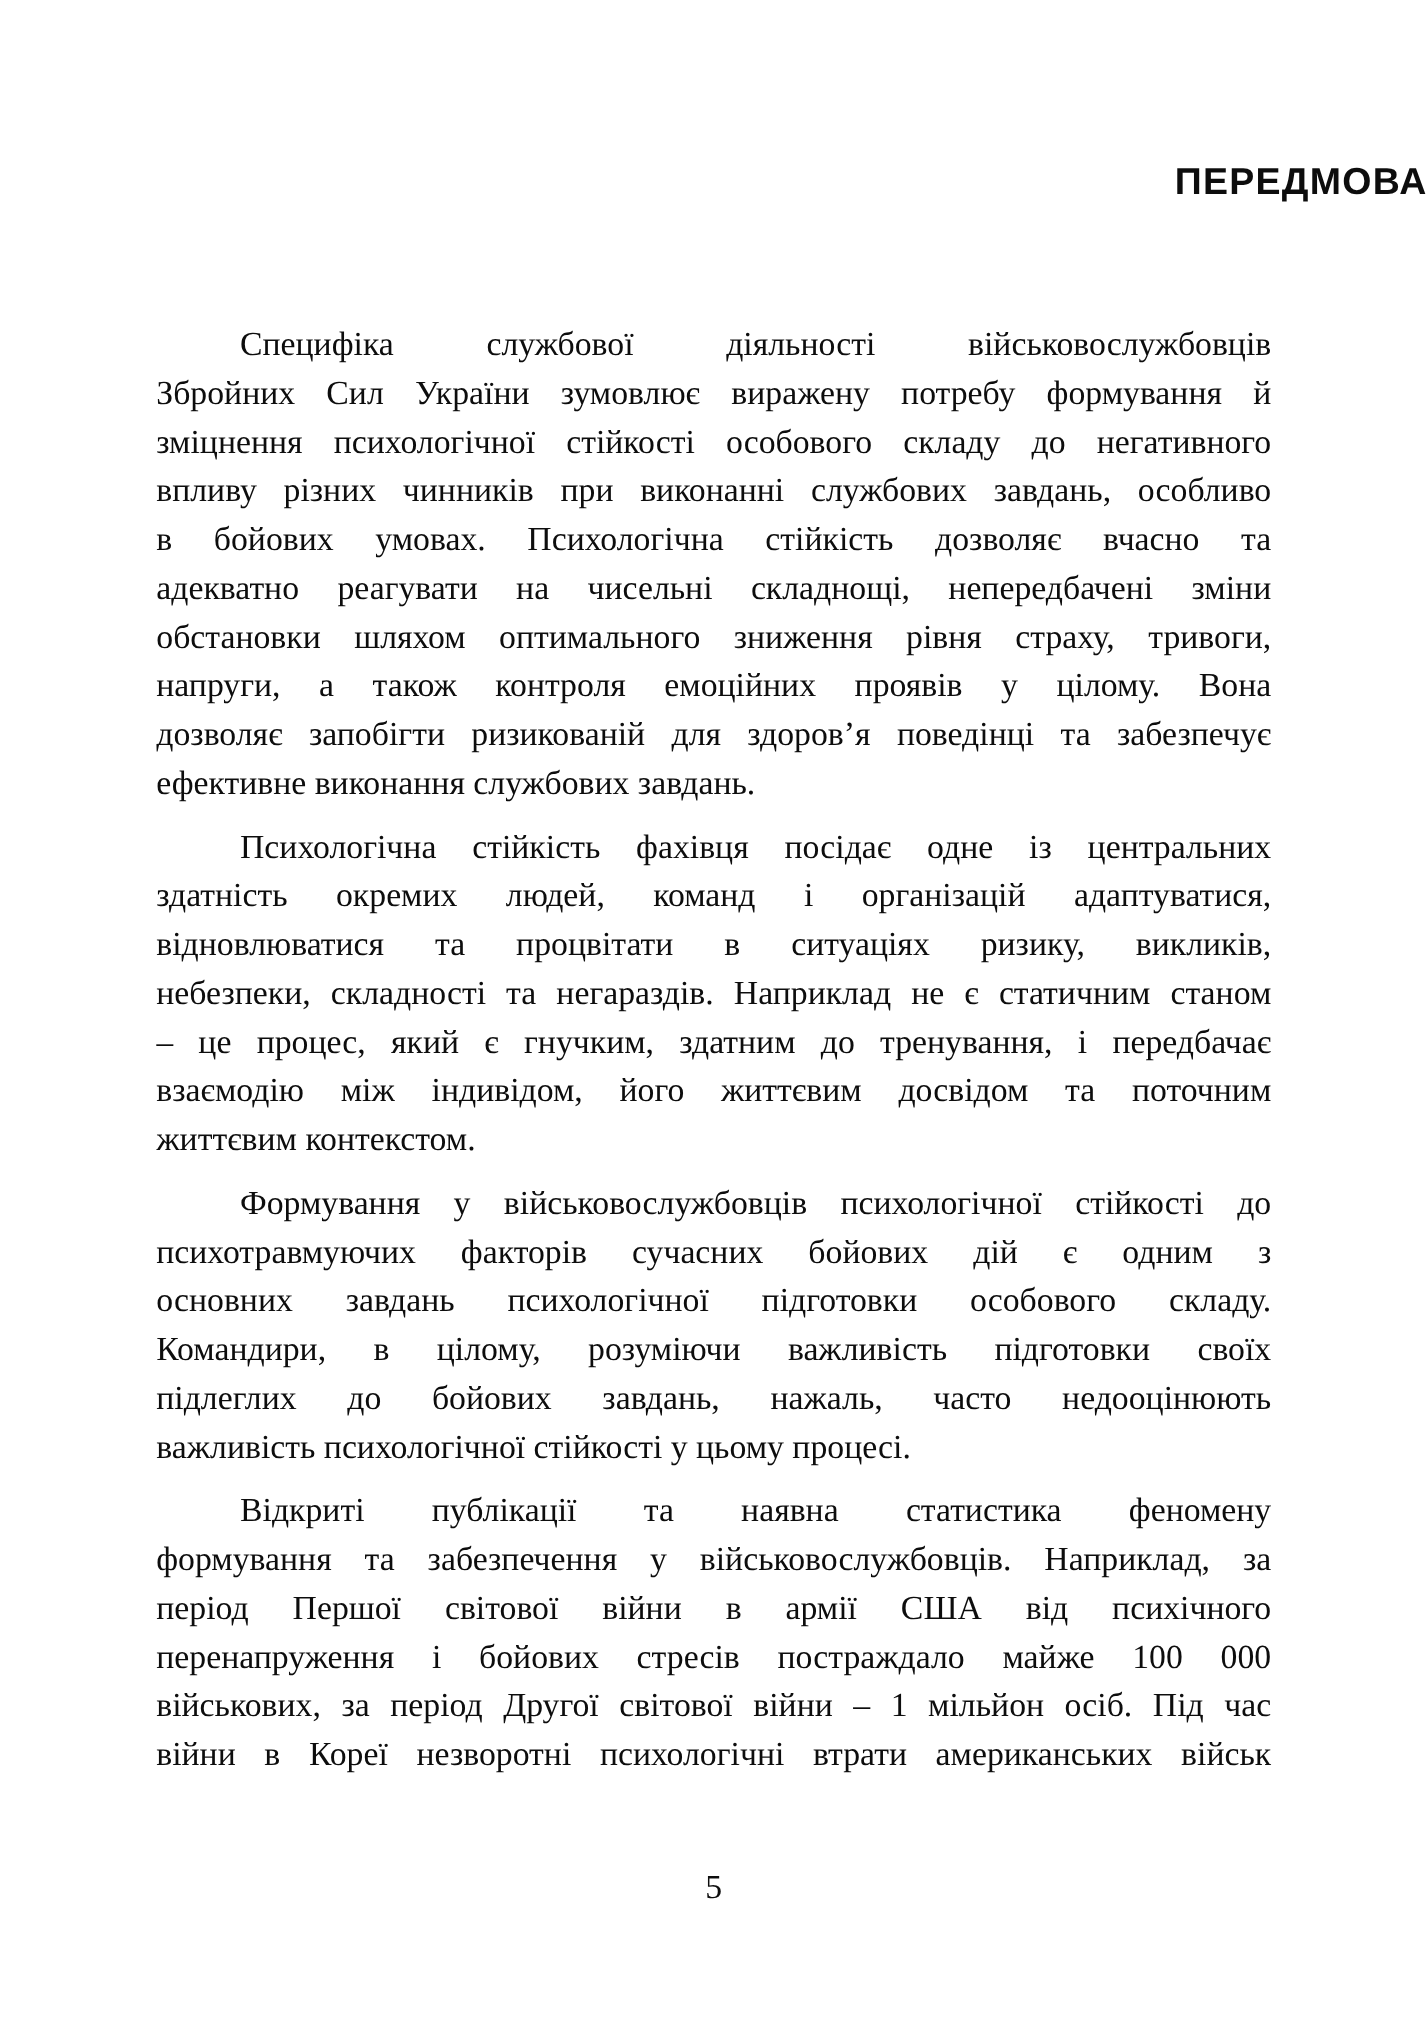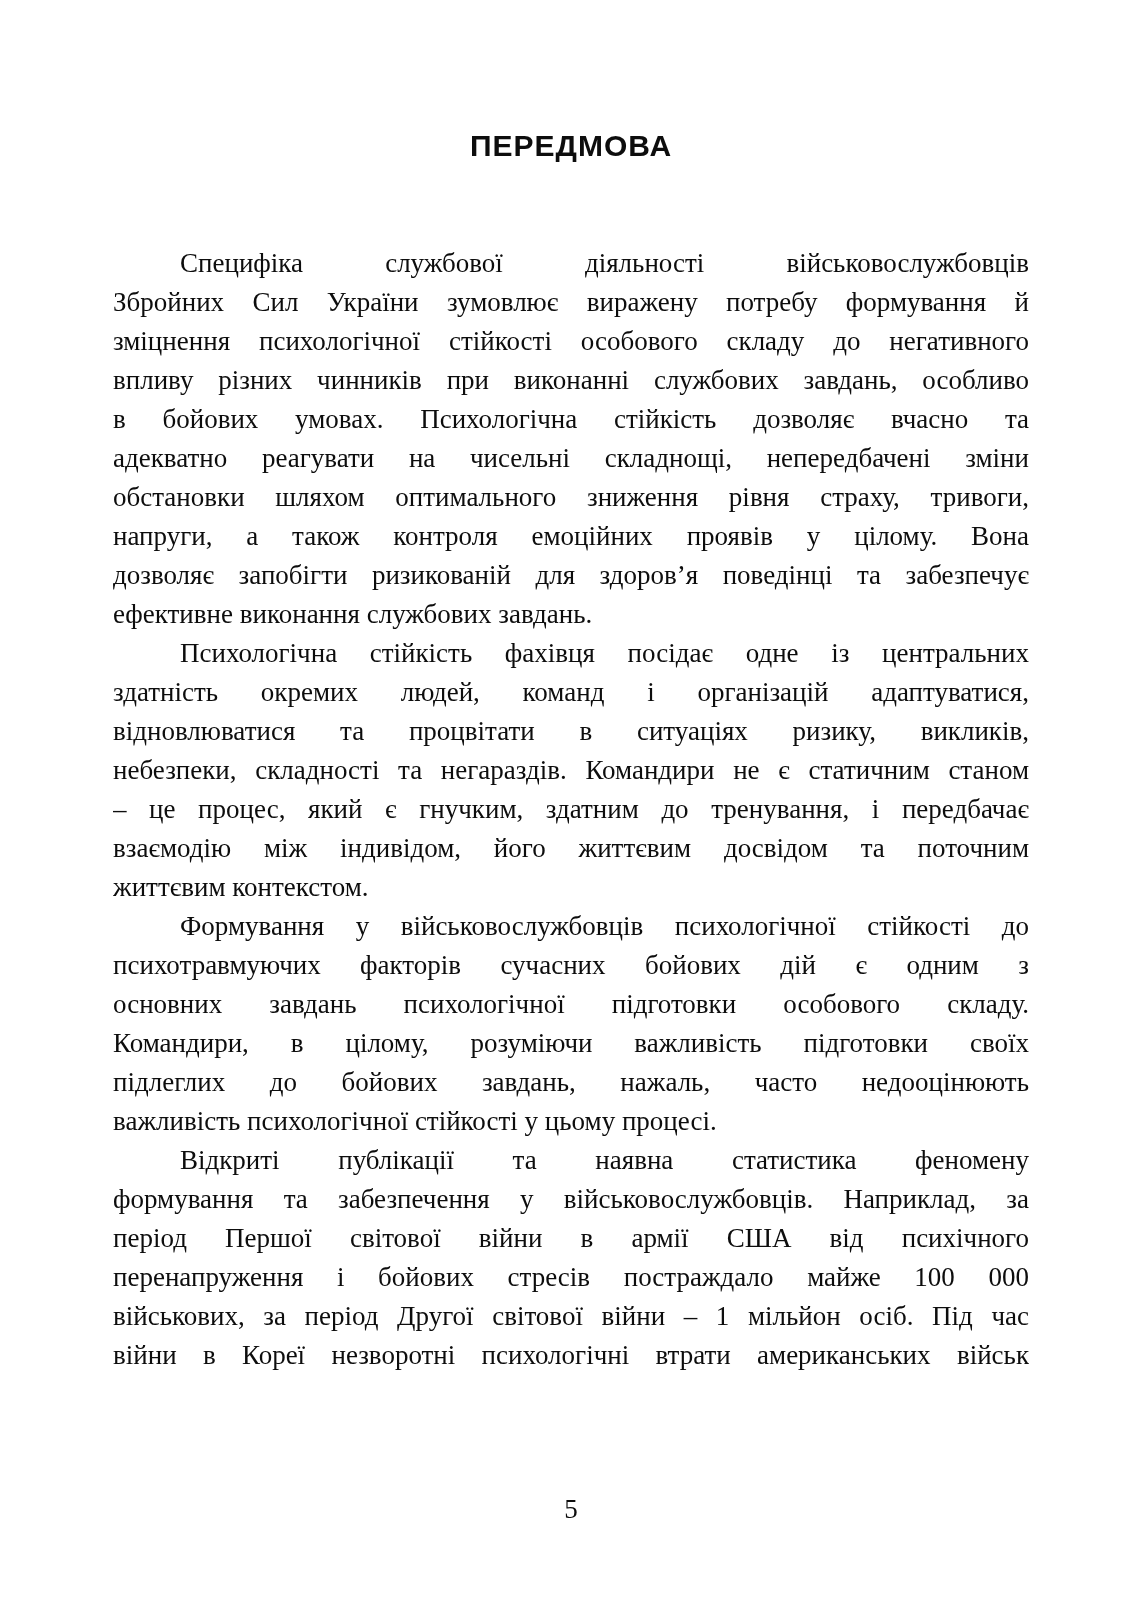--- a/index.html
+++ b/index.html
@@ -11,36 +11,36 @@
     color: #0d0d0d;
     font-family: "Liberation Serif", serif;
     overflow: hidden;
   }
   .title {
     position: absolute;
     top: 129px;
     left: 0;
     width: 100%;
     margin: 0;
-    text-align: center;
+    text-align: right;
     font-family: "Liberation Sans", sans-serif;
     font-weight: bold;
     font-size: 30px;
     letter-spacing: 1px;
     color: #0d0d0d;
   }
   .textblock {
     position: absolute;
     left: 113px;
     top: 244px;
     width: 916px;
     font-size: 27px;
     line-height: 39px;
   }
-  .para { margin: 0; padding: 0; }
+  .para { margin: 12px; padding: 0; }
   .line {
     text-align: justify;
     text-align-last: justify;
     -moz-text-align-last: justify;
     height: 39px;
     overflow: hidden;
     white-space: normal;
   }
   .line.lastline { text-align-last: left; -moz-text-align-last: left; }
   .line.firstline { text-indent: 67px; }
@@ -74,21 +74,21 @@
       <div class="line">обстановки шляхом оптимального зниження рівня страху, тривоги,</div>
       <div class="line">напруги, а також контроля емоційних проявів у цілому. Вона</div>
       <div class="line">дозволяє запобігти ризикованій для здоров’я поведінці та забезпечує</div>
       <div class="line lastline">ефективне виконання службових завдань.</div>
     </div>
 
     <div class="para">
       <div class="line firstline">Психологічна стійкість фахівця посідає одне із центральних</div>
       <div class="line">здатність окремих людей, команд і організацій адаптуватися,</div>
       <div class="line">відновлюватися та процвітати в ситуаціях ризику, викликів,</div>
-      <div class="line">небезпеки, складності та негараздів. Командири не є статичним станом</div>
+      <div class="line">небезпеки, складності та негараздів. Наприклад не є статичним станом</div>
       <div class="line">– це процес, який є гнучким, здатним до тренування, і передбачає</div>
       <div class="line">взаємодію між індивідом, його життєвим досвідом та поточним</div>
       <div class="line lastline">життєвим контекстом.</div>
     </div>
 
     <div class="para">
       <div class="line firstline">Формування у військовослужбовців психологічної стійкості до</div>
       <div class="line">психотравмуючих факторів сучасних бойових дій є одним з</div>
       <div class="line">основних завдань психологічної підготовки особового складу.</div>
       <div class="line">Командири, в цілому, розуміючи важливість підготовки своїх</div>

